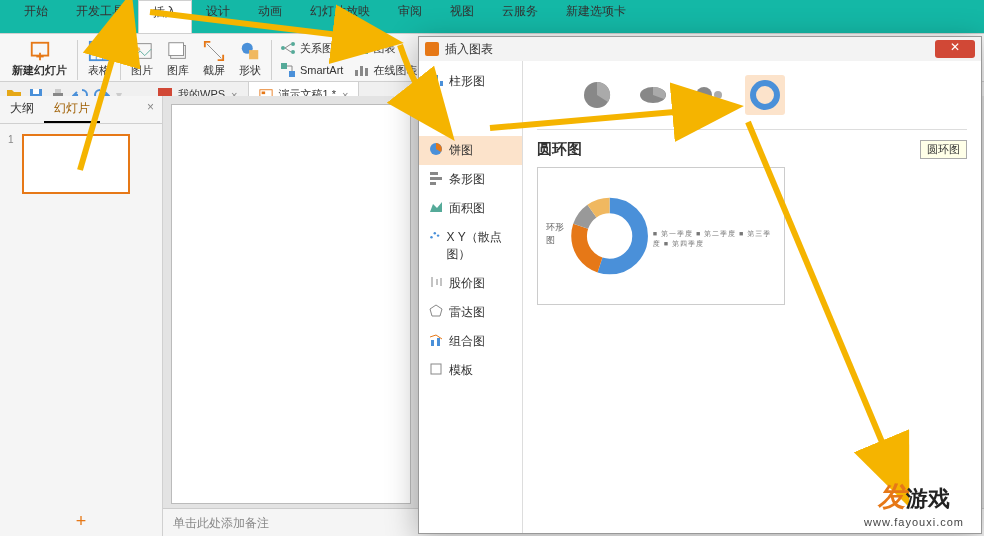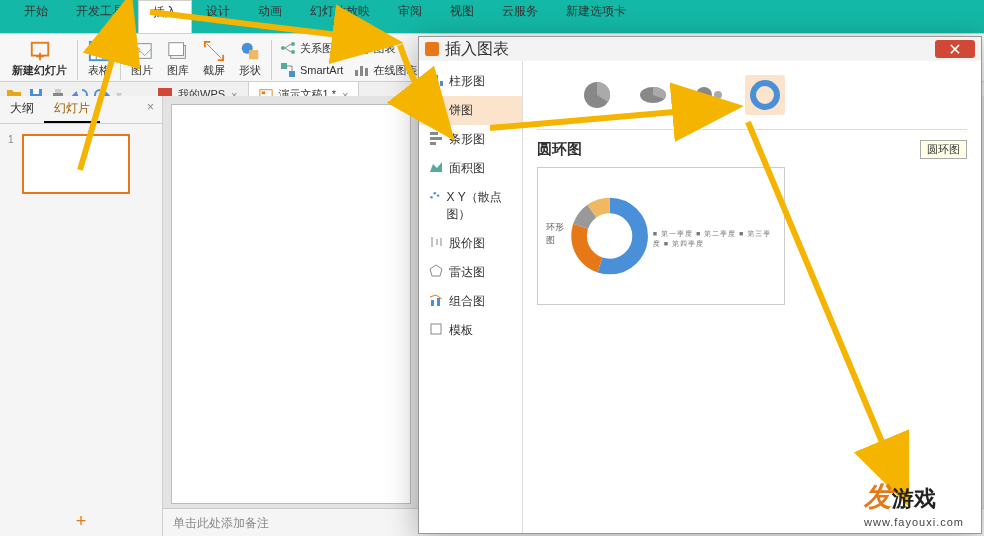--- a/index.html
+++ b/index.html
@@ -44,30 +44,30 @@
 .leftpanel .addbtn { height:30px; display:flex; align-items:center; justify-content:center; color:#e67817; font-size:18px; }
 
 
 .mainarea { flex:1; background:#e3e3e3; display:flex; flex-direction:column; }
 .slide-canvas { flex:1; display:flex; align-items:flex-start; justify-content:flex-start; padding:8px 0 0 8px; }
 .slide-main { width:240px; height:400px; background:#fff; border:1px solid #bbb; }
 .notes { height:28px; background:#f5f5f5; border-top:1px solid #ccc; padding:6px 10px; color:#888; font-size:12px; }
 
 
 .dialog { position:absolute; left:418px; top:36px; width:564px; height:498px; background:#fff; border:1px solid #999; box-shadow:0 6px 30px rgba(0,0,0,.3); }
-.dlg-title { height:24px; background:#f3f3f3; display:flex; align-items:center; padding:0 6px; font-size:16px; }
+.dlg-title { height:24px; background:#f3f3f3; display:flex; align-items:center; padding:0 6px; font-size:12px; }
 .dlg-title .pico { width:14px; height:14px; background:#e67817; border-radius:2px; margin-right:6px; }
 .dlg-title .ctrls { margin-left:auto; }
 .dlg-title .ctrls .c { display:inline-block; width:40px; height:18px; text-align:center; }
 .dlg-title .ctrls .close { background:#d14836; color:#fff; border-radius:3px; }
 
 .dlg-body { display:flex; height:calc(100% - 24px); }
 .dlg-left { width:104px; border-right:1px solid #ddd; padding:6px 0; }
 .chart-cat { display:flex; align-items:flex-start; gap:6px; padding:6px 10px; font-size:12px; cursor:pointer; }
-.chart-cat.sel { background:#fce3cb; }
+.chart-cat.sel { background:#fce3cb;margin-top:40px; }
 .chart-cat .cico { width:14px; height:14px; }
 
 .dlg-right { flex:1; padding:10px 14px; }
 .subtype-row { display:flex; gap:16px; padding:4px 40px 10px; }
 .subtype { width:40px; height:40px; display:flex; align-items:center; justify-content:center; border-radius:3px; cursor:pointer; }
 .subtype.sel { background:#fce3cb; }
 .sub-divider { border-top:1px solid #ddd; margin:4px 0 8px; }
 .preview-title { font-size:15px; font-weight:bold; padding:2px 0 8px; display:flex; align-items:center; }
 .tooltip { margin-left:auto; border:1px solid #aaa; background:#ffffe8; padding:1px 6px; font-size:11px; font-weight:normal; }
 .preview-box { border:1px solid #ccc; padding:8px; width:248px; }
@@ -76,21 +76,21 @@
 .donut-wrap { display:flex; align-items:center; }
 .donut-title { font-size:9px; color:#666; margin-bottom:4px; }
 .donut { width:120px; height:120px; position:relative; }
 .donut svg { width:100%; height:100%; }
 .donut-legend { font-size:7px; color:#777; margin-top:6px; letter-spacing:1px; }
 
 
 .arrows { position:absolute; inset:0; pointer-events:none; }
 
 
-.watermark { position:absolute; right:20px; bottom:8px; text-align:left; }
+.watermark { position:absolute; right:20px; bottom:8px; text-align:center; }
 .watermark .logo { font-size:22px; font-weight:bold; }
 .watermark .logo .f { color:#e67817; font-size:28px; font-style:italic; }
 .watermark .url { font-size:11px; color:#444; letter-spacing:1px; }
 
 
 svg { display:block; }
 </style>
 </head>
 <body>
 

